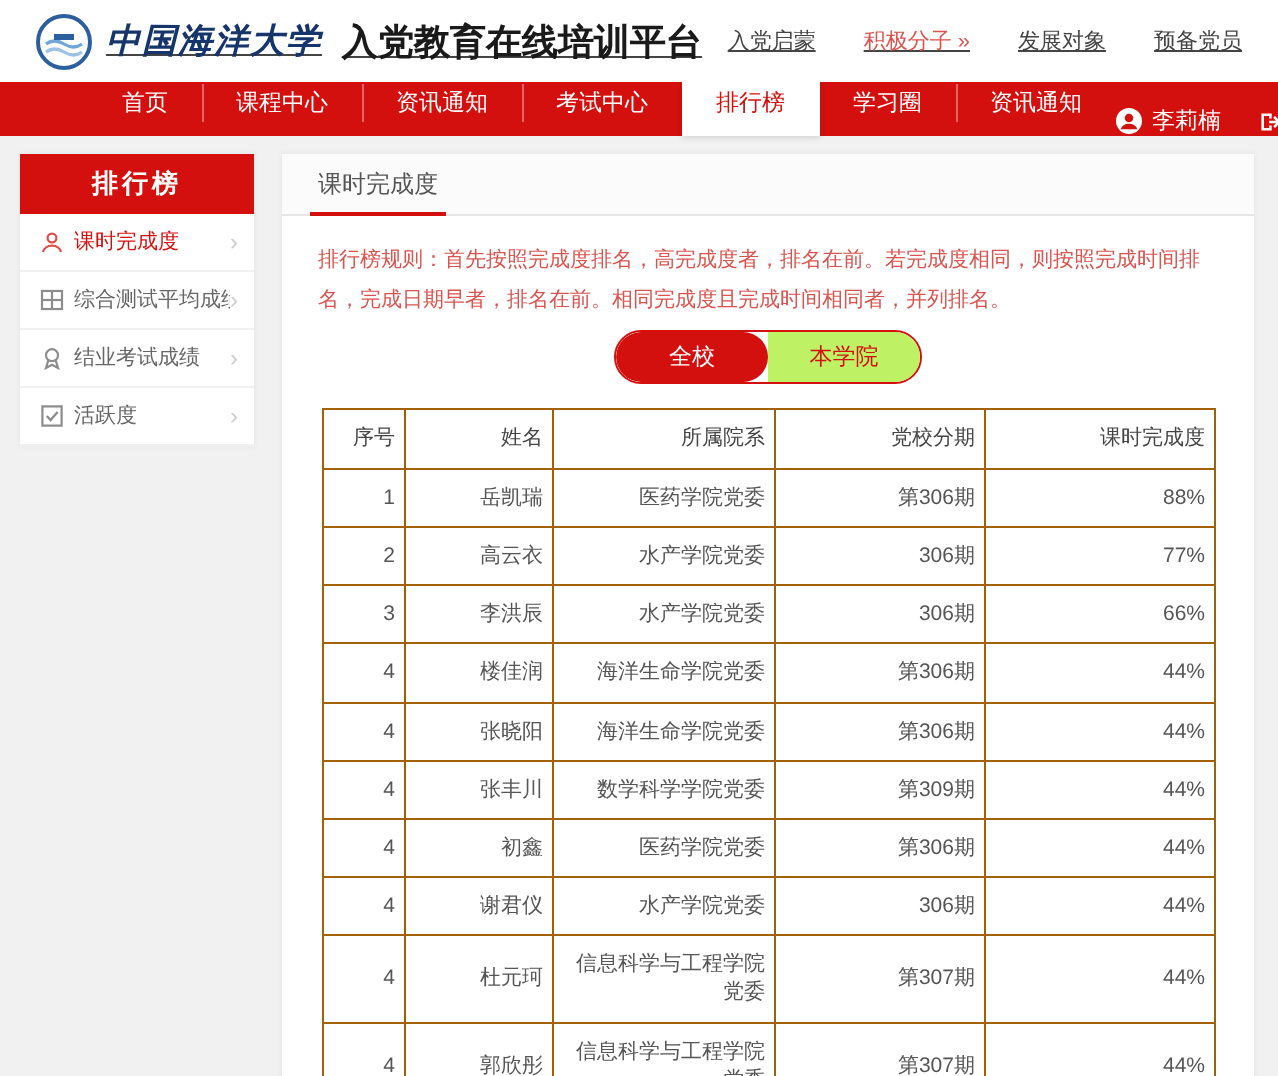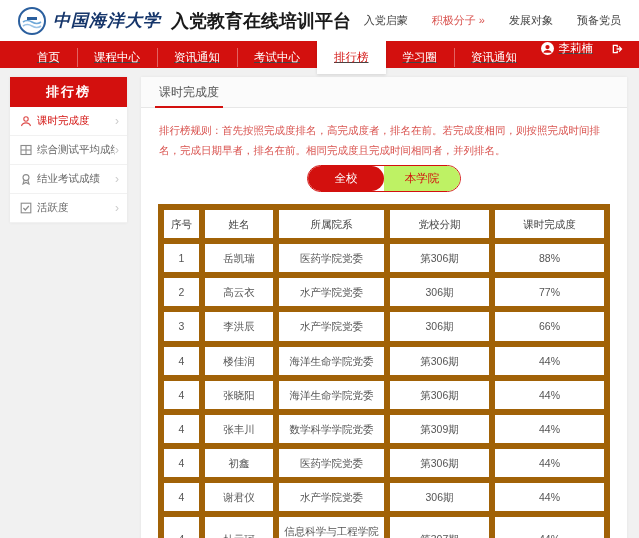--- a/index.html
+++ b/index.html
@@ -4,35 +4,35 @@
 <style>
   * { margin:0; padding:0; box-sizing:border-box; }
   html,body { width:639px; height:538px; overflow:hidden; }
   body {
     font-family:"Liberation Sans","DejaVu Sans",sans-serif;
     background:#f1f1f1; color:#444; font-size:12px; position:relative;
   }
   
   .top-header{
     height:41px; background:#ffffff; display:flex; align-items:center;
-    padding:0 18px; position:relative; z-index:3;
+    padding:0 18px; position:relative; z-index:3;text-decoration:underline;
   }
   .logo-circle{ width:28px; height:28px; flex:0 0 28px; margin-right:7px; }
   .uni-name{
     font-family:"DejaVu Serif",serif; font-style:italic; font-weight:bold;
     font-size:17px; color:#16366b; letter-spacing:1px; margin-right:10px; white-space:nowrap;
   }
   .platform-title{ font-size:18px; font-weight:bold; color:#1a1a1a; white-space:nowrap; }
   .header-links{ margin-left:auto; display:flex; gap:24px; font-size:11px; color:#444; }
   .hlink{ cursor:pointer; white-space:nowrap; }
   .hlink.active{ color:#d9534f; }
   
   .navbar{
-    height:27px; background:#d3100e; display:flex; align-items:flex-start;
-    padding-left:20px; position:relative; z-index:2;text-decoration:underline;
+    height:27px; background:#d3100e; display:flex; align-items:flex-end;
+    padding-left:44px; position:relative; z-index:2;
   }
   .nav-item{
     color:#fff; font-size:11.5px; display:flex; align-items:center;
     padding:0 17px; position:relative; cursor:pointer; white-space:nowrap;
   }
   .nav-item + .nav-item::before{
     content:""; position:absolute; left:0; top:7px; bottom:7px; width:1px;
     background:rgba(255,255,255,.35);
   }
   .nav-item.active{
@@ -74,21 +74,21 @@
   }
   .toggle-wrap{ display:flex; border:1px solid #d3100e; border-radius:999px; overflow:hidden; }
   .toggle-opt{
     width:76px; height:25px; display:flex; align-items:center; justify-content:center;
     font-size:11.5px; color:#d3100e; background:#bef264; cursor:pointer;
   }
   .toggle-opt.active{ background:#d3100e; color:#fff; border-radius:999px; }
   
   table.rank{ border-collapse:collapse; margin:12px auto 0 auto; width:446px; table-layout:fixed; }
   table.rank th, table.rank td{
-    border:6px solid #a16207; text-align:center; font-weight:normal;
+    border:1px solid #a16207; text-align:right; font-weight:normal;
     font-size:10.5px; color:#555; padding:7px 4px; line-height:1.35;
   }
   table.rank th{ color:#444; height:30px; background:#fff; }
   td.rank-red{ color:#e25555; }
   .col-0{width:41px}.col-1{width:74px}.col-2{width:111px}.col-3{width:105px}.col-4{width:115px}
 </style>
 </head>
 <body>
 
 <div class="top-header">

